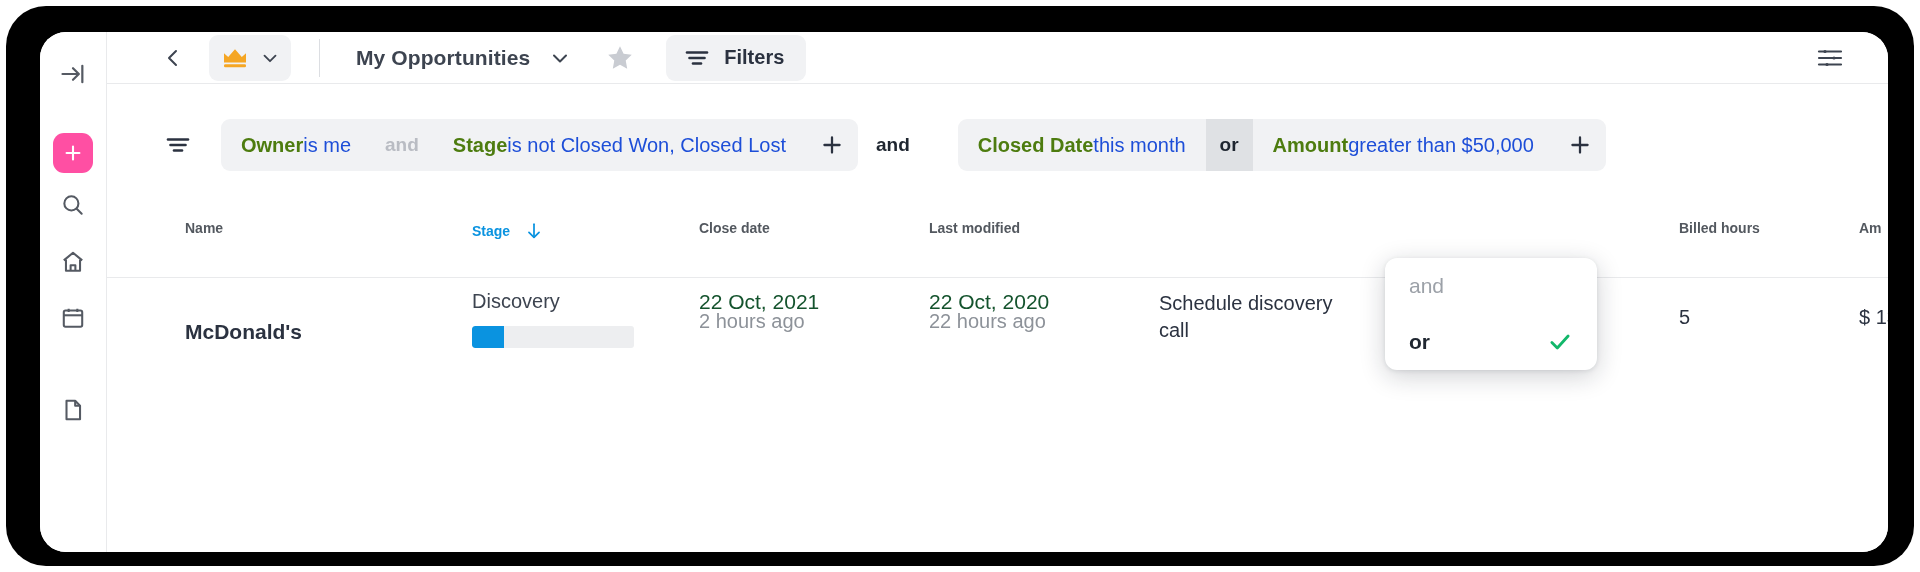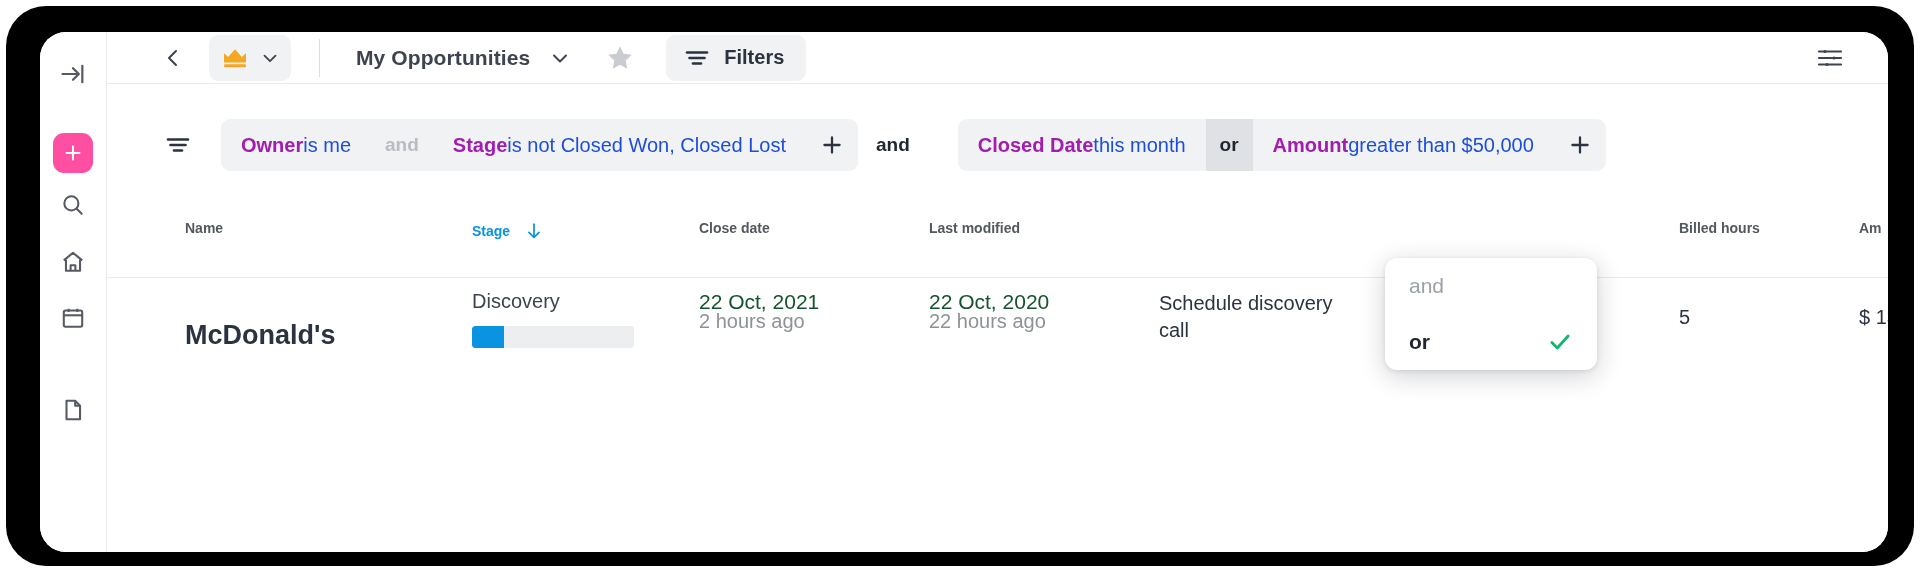--- a/index.html
+++ b/index.html
@@ -140,21 +140,21 @@
     overflow: hidden;
   }
   .pill {
     height: 52px;
     padding: 0 20px;
     display: flex; align-items: center;
     font-size: 20px;
     color: #3d4450;
     white-space: nowrap;
   }
-  .pill .fkey { font-weight: 700; color: #a21caf; }
+  .pill .fkey { font-weight: 700; color: #4d7c0f; }
   .pill .fval { font-weight: 400; color: #1d4ed8; }
   .conj {
     height: 52px;
     padding: 0 14px;
     display: flex; align-items: center;
     font-size: 19px;
     font-weight: 700;
     color: #b9bcc3;
   }
   .conj.active {
@@ -192,21 +192,21 @@
     white-space: nowrap;
   }
   .th {
     top: 32px;
     color: #53585f;
     font-weight: 700;
   }
   .th.sorted { color: #0a93e0; display: flex; align-items: center; gap: 13px; }
   .trow { position: relative; height: 120px; }
   .td { color: #2b3240; }
-  .cell-name { top: 42px; font-weight: 700; font-size: 27px; }
+  .cell-name { top: 42px; font-weight: 700; font-size: 21px; }
   .cell-stage-label { top: 12px; font-size: 20px; color: #3d4450; }
   .stage-bar {
     position: absolute;
     top: 48px;
     width: 162px; height: 22px;
     background: #edeef0;
     border-radius: 3px;
     overflow: hidden;
   }
   .stage-fill {

